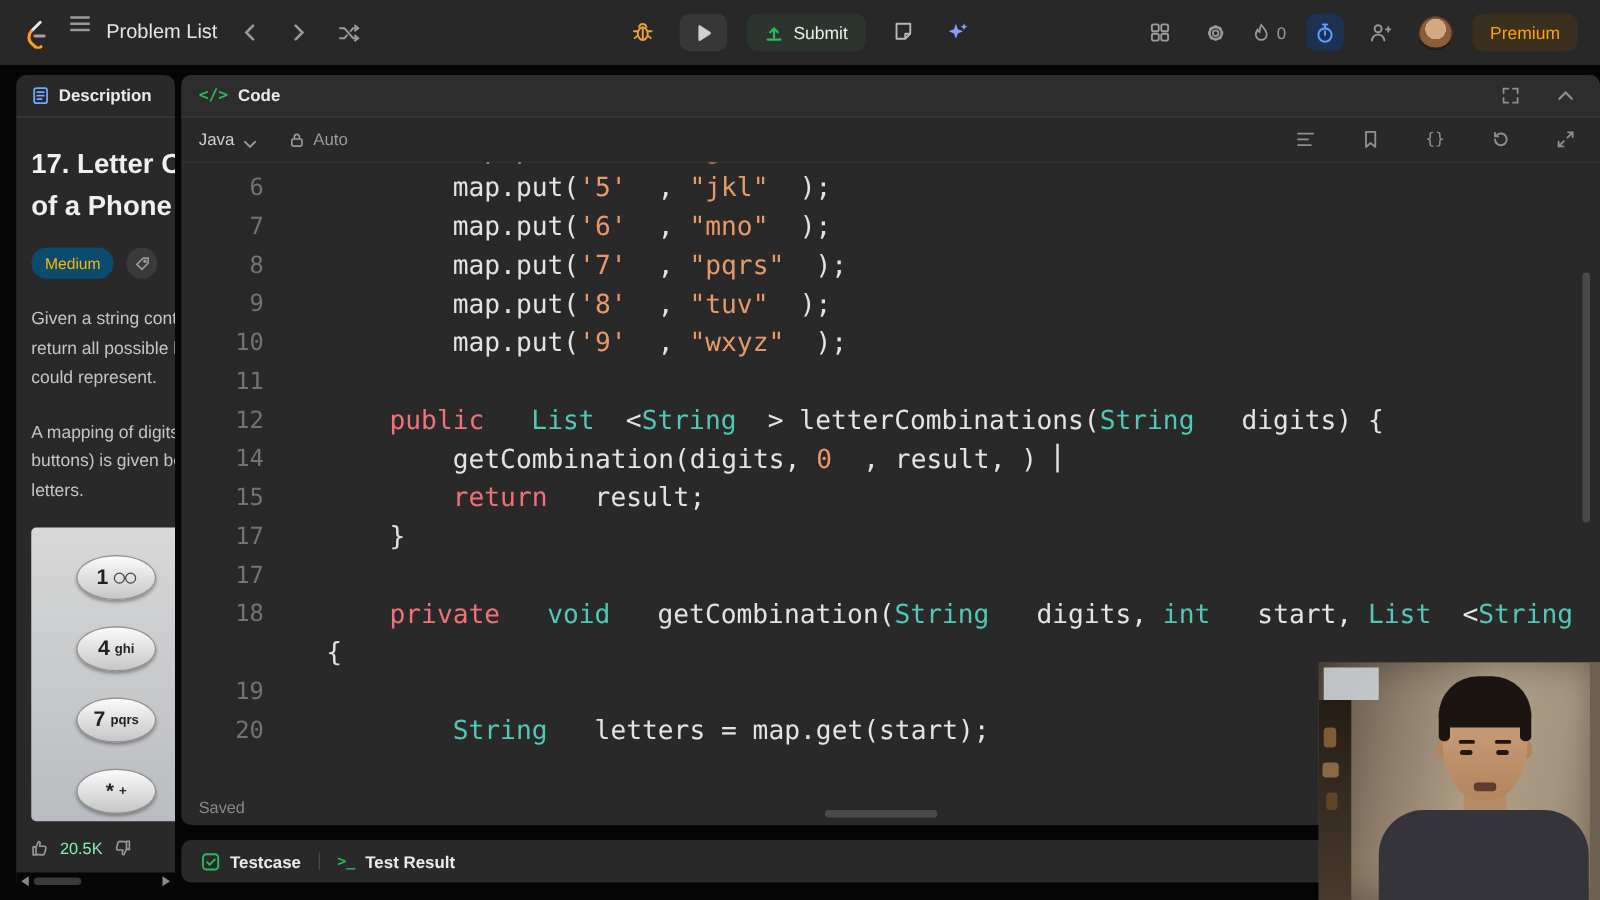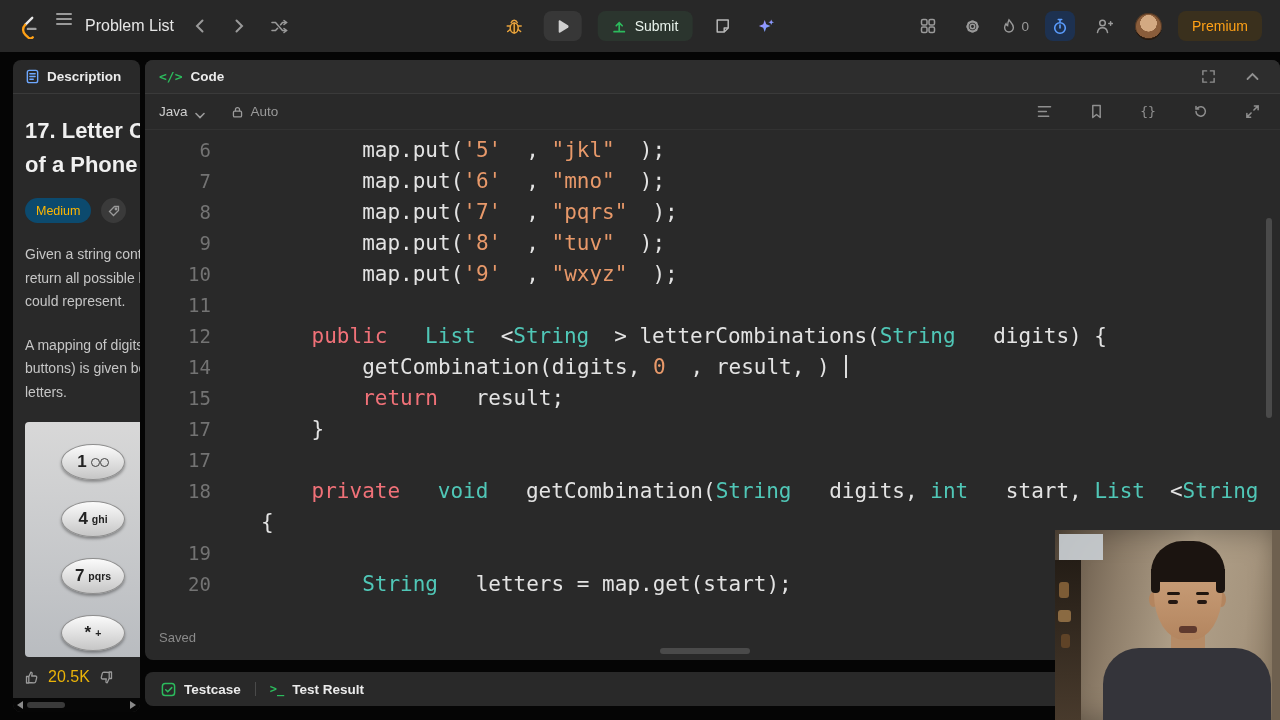--- a/index.html
+++ b/index.html
@@ -6,21 +6,21 @@
   html,body{width:1280px;height:720px;background:#000;overflow:hidden;
     font-family:"Liberation Sans","DejaVu Sans",sans-serif;}
   .stage{position:relative;width:1280px;height:720px;background:#050505;}
   button{background:none;border:none;color:inherit;font:inherit;cursor:pointer;display:flex;align-items:center;}
   svg{display:block;}
 
   
   .topbar{position:absolute;left:0;top:0;width:1280px;height:52px;background:#282828;
     display:flex;align-items:center;padding:0 18px;}
   .tb-left{display:flex;align-items:center;gap:12px;}
-  .tb-center{position:absolute;left:50%;transform:translateX(-50%);display:flex;align-items:center;gap:16px;}
+  .tb-center{position:absolute;left:50%;transform:translateX(-50%);display:flex;gap:16px;}
   .tb-right{margin-left:auto;display:flex;align-items:center;gap:16px;}
   .icon-btn{width:28px;height:28px;border-radius:6px;justify-content:center;color:#9a9a9a;}
   .tb-item-label{color:#e6e6e6;font-size:16px;}
   .logo{margin-right:4px;}
   .play-btn{width:38px;height:30px;border-radius:8px;background:#373737;color:#cfcfcf;justify-content:center;font-size:12px;}
   .submit-btn{height:30px;border-radius:8px;background:#2b352e;padding:0 14px;gap:8px;}
   .submit-label{color:#e9f3ec;font-size:14px;}
   .timer-btn{width:30px;height:30px;border-radius:8px;background:#1d3150;justify-content:center;color:#5b9dff;}
   .flame-group{display:flex;align-items:center;gap:5px;color:#9a9a9a;}
   .streak-num{font-size:13.5px;color:#9a9a9a;}
@@ -49,22 +49,22 @@
   .key-btn{width:64px;height:36px;border-radius:50%;
     background:linear-gradient(180deg,#fbfbfb,#c6c6c6);border:1px solid #8f8f8f;
     box-shadow:0 2px 3px rgba(0,0,0,.35);display:flex;align-items:center;justify-content:center;
     gap:4px;margin-bottom:21px;color:#222;}
   .key-num{font-size:17px;font-weight:700;}
   .key-letters{font-size:10.5px;font-weight:700;}
   .voicemail{position:relative;width:18px;height:8px;}
   .voicemail::before,.voicemail::after{content:"";position:absolute;top:0;width:7px;height:7px;
     border:1.5px solid #444;border-radius:50%;}
   .voicemail::before{left:0;} .voicemail::after{right:0;}
-  .desc-footer{position:absolute;left:12px;bottom:26px;display:flex;gap:8px;align-items:center;
-    color:#eab308;font-size:16px;}
+  .desc-footer{position:absolute;left:12px;bottom:26px;display:flex;gap:8px;
+    color:#86efac;font-size:13px;}
   .desc-scroll{position:absolute;left:0;right:0;bottom:0;height:14px;background:#060606;
     display:flex;align-items:center;padding:0 4px;}
   .tri-left{width:0;height:0;border-top:4px solid transparent;border-bottom:4px solid transparent;
     border-right:6px solid #8a8a8a;}
   .tri-right{width:0;height:0;border-top:4px solid transparent;border-bottom:4px solid transparent;
     border-left:6px solid #8a8a8a;}
   .desc-scroll-track{flex:1;display:flex;align-items:center;}
   .desc-scroll-thumb{width:38px;height:6px;border-radius:3px;background:#3a3a3a;margin-left:4px;}
 
   
@@ -86,21 +86,21 @@
     font-family:"DejaVu Sans Mono",monospace;font-size:21px;}
   .code-line{display:flex;height:31px;line-height:31px;white-space:pre;}
   .code-line.partial{margin-top:-26px;}
   .ln{flex:0 0 66px;text-align:right;color:#737373;font-size:19px;}
   .lc{padding-left:25px;}
   .tok-d{color:#e3e3e3;margin-left:25px;} .tok-k{color:#f07178;} .tok-t{color:#50c7b7;}
   .tok-s{color:#e8996a;} .tok-n{color:#e8996a;}
   .caret{display:inline-block;width:2px;height:23px;background:#dcdcdc;vertical-align:-4px;margin-left:15px;}
   .vscroll{position:absolute;right:8px;top:88px;width:6px;height:200px;background:#4a4a4a;border-radius:3px;}
   .hscroll{position:absolute;left:515px;bottom:6px;width:90px;height:6px;background:#4a4a4a;border-radius:3px;}
-  .save-row{height:38px;display:flex;align-items:flex-start;padding:8px 0 0 14px;color:#8a8a8a;font-size:13px;}
+  .save-row{height:38px;display:flex;align-items:center;padding:8px 0 0 14px;color:#8a8a8a;font-size:13px;}
 
   
   .bottom-panel{position:absolute;left:145px;top:672px;width:1135px;height:34px;background:#292929;
     border-radius:8px;display:flex;align-items:center;padding:0 16px;gap:14px;}
   .bp-tab{display:flex;align-items:center;gap:8px;color:#ebebeb;font-size:13.5px;font-weight:600;}
   .bp-divider{width:1px;height:14px;background:#4a4a4a;}
   .terminal-icon{color:#2cbb5d;font-family:"DejaVu Sans Mono",monospace;font-weight:700;font-size:12px;}
 
   
   .webcam{position:absolute;right:0;bottom:0;width:225px;height:190px;z-index:20;overflow:hidden;

